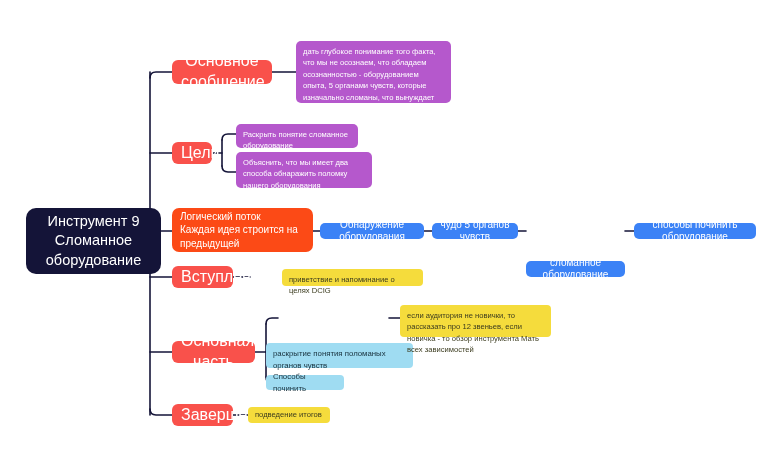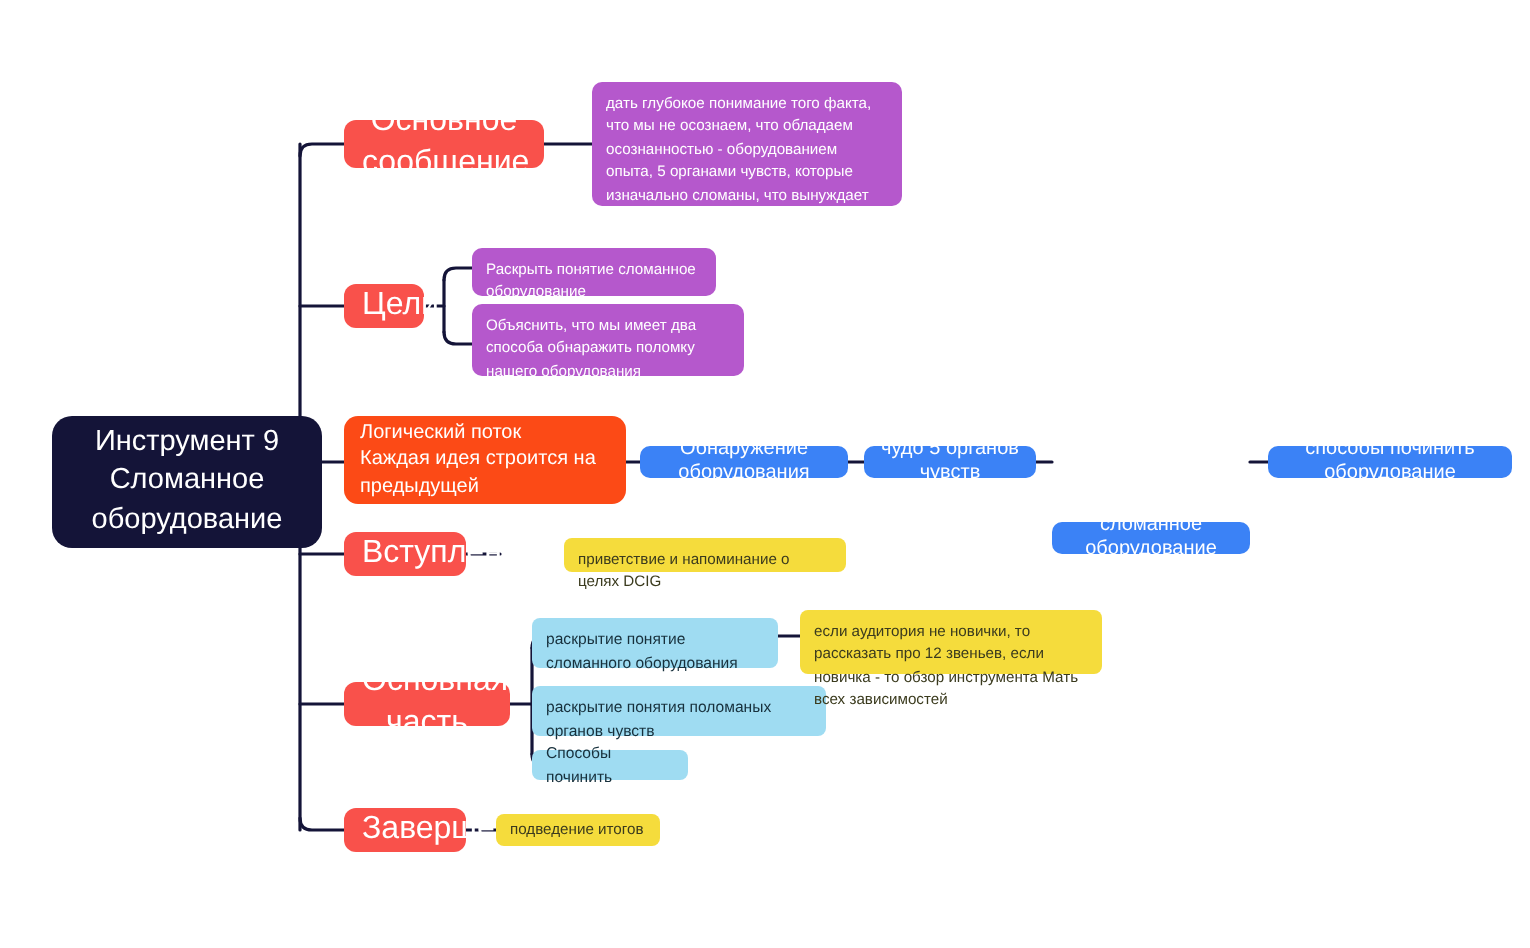--- a/index.html
+++ b/index.html
@@ -198,23 +198,20 @@
   <div class="node chip-red" style="left:172px; top:266px; width:61px; height:22px; justify-content:center; text-align:left;">
     <span>Вступление</span>
   </div>
   <div class="node card-yellow" style="left:250px; top:269px; width:141px; height:17px; align-items:flex-start;margin-left:32px;">
     <span>приветствие и напоминание о целях DCIG</span>
   </div>
 
   <div class="node chip-red" style="left:172px; top:341px; width:83px; height:22px; justify-content:center; text-align:center;">
     <span>Основная часть</span>
   </div>
-  <div class="node card-blue" style="left:266px; top:309px; width:123px; height:25px;">
-    <span>раскрытие понятие сломанного оборудования</span>
-  </div>
   <div class="node card-blue" style="left:266px; top:343px; width:147px; height:25px;">
     <span>раскрытие понятия поломаных органов чувств</span>
   </div>
   <div class="node card-blue" style="left:266px; top:375px; width:78px; height:15px; align-items:center;">
     <span>Способы починить</span>
   </div>
   <div class="node card-yellow" style="left:400px; top:305px; width:151px; height:32px;">
     <span>если аудитория не новички, то рассказать про 12 звеньев, если новичка - то  обзор инструмента Мать всех зависимостей</span>
   </div>
 

